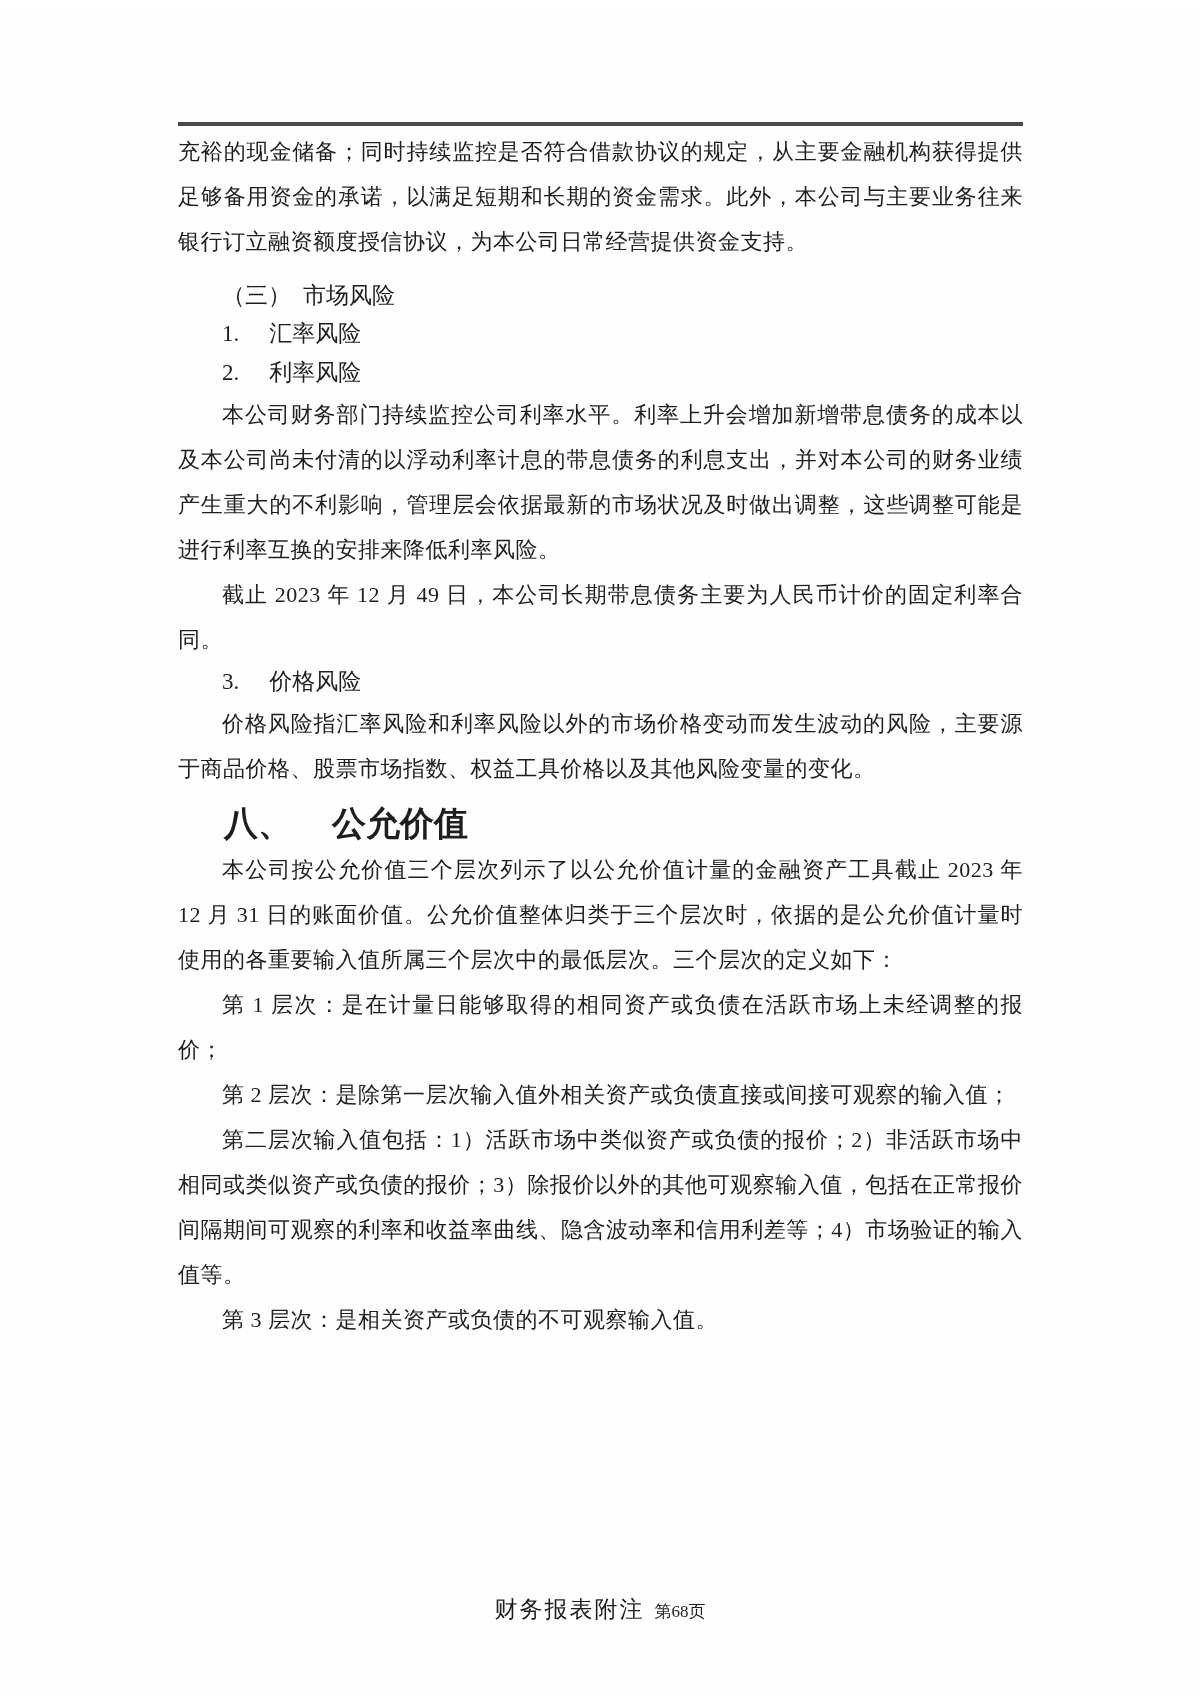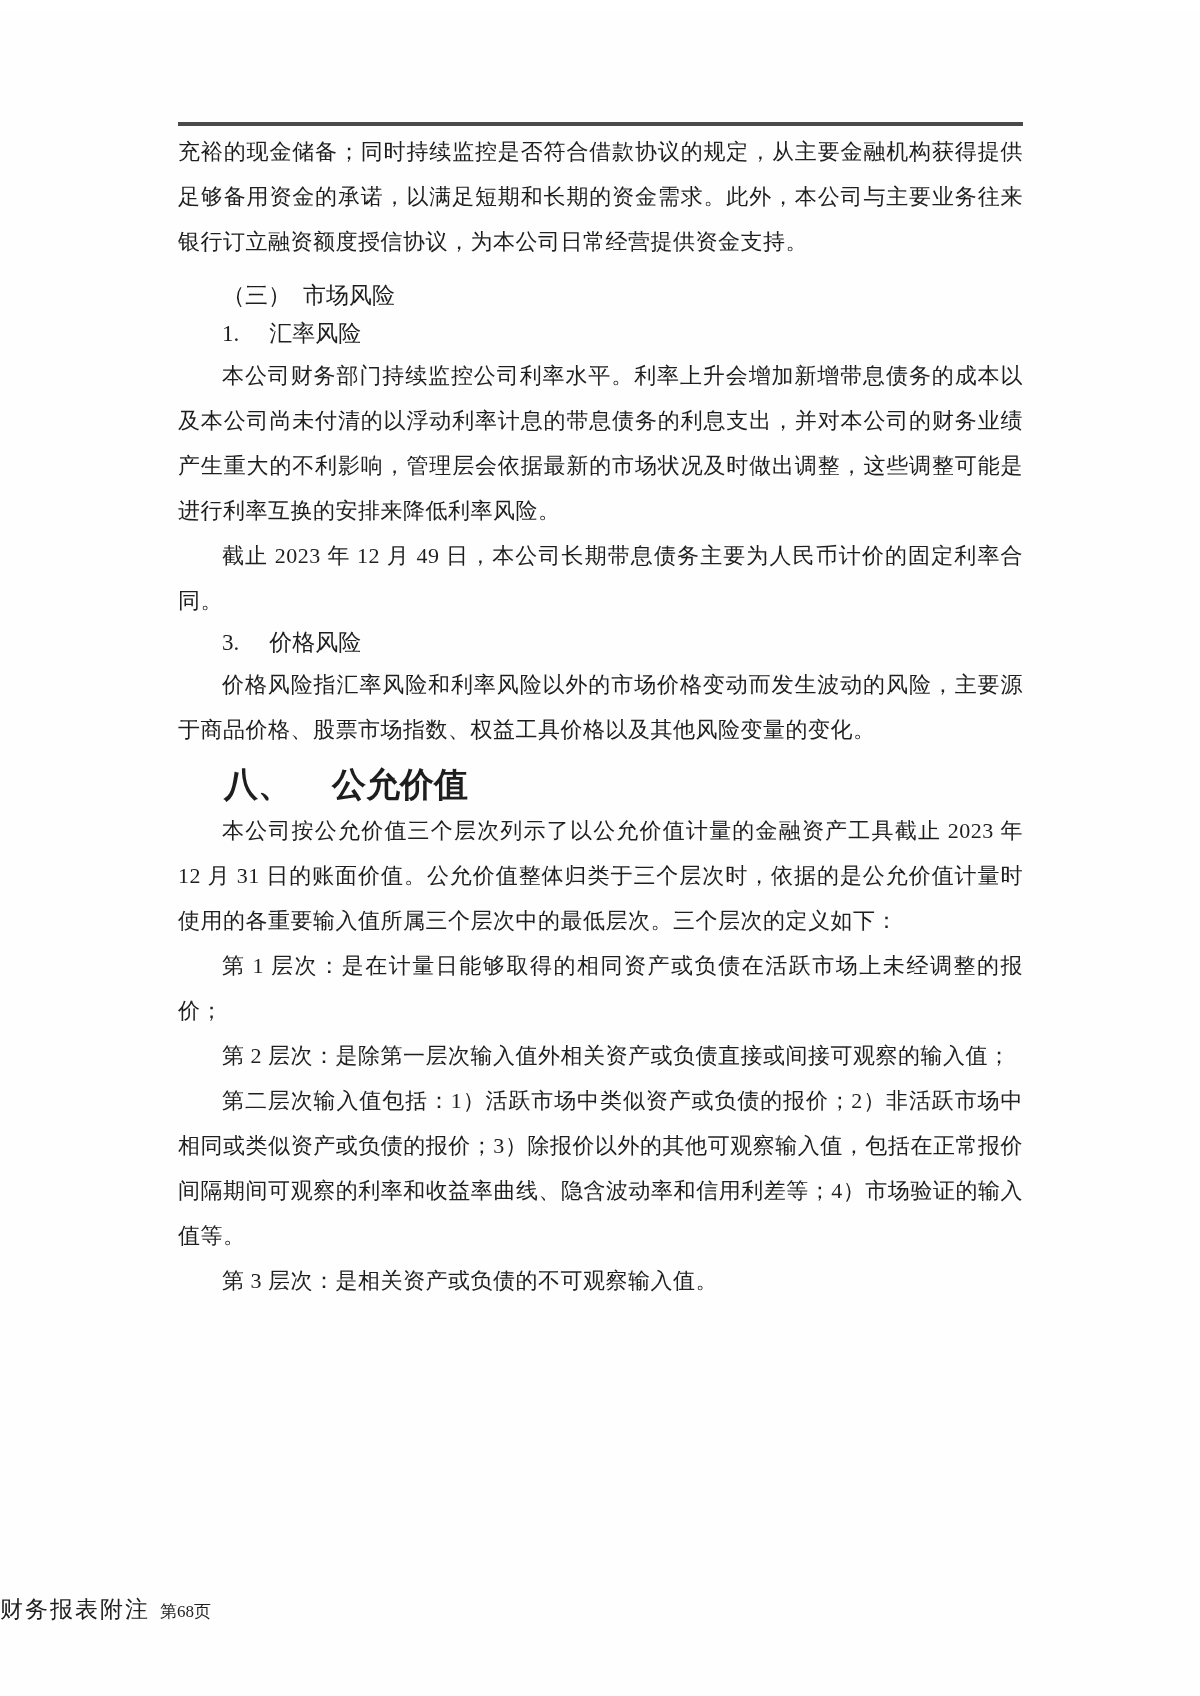--- a/index.html
+++ b/index.html
@@ -60,21 +60,21 @@
     font-size: 34px;
     line-height: 46px;
     font-weight: 700;
   }
   .h2 .num { display: inline-block; margin-right: 40px; }
   .footer {
     position: absolute;
     left: 0;
     right: 0;
     top: 1582px;
-    text-align: left;
+    text-align: center;
     white-space: nowrap;
   }
   .footer .doc-title {
     font-size: 23px;
     letter-spacing: 2px;
   }
   .footer .page-label {
     font-size: 17px;
     margin-left: 10px;
   }
@@ -92,20 +92,23 @@
 
     <h3 class="h3 topgap">
       <span class="num">（三）</span><span>市场风险</span>
     </h3>
 
     <h4 class="h4">
       <span class="num">1.</span><span>汇率风险</span>
     </h4>
 
 
+    <h4 class="h4">
+      <span class="num">2.</span><span>利率风险</span>
+    </h4>
 
 
     <p class="para indent">本公司财务部门持续监控公司利率水平。利率上升会增加新增带息债务的成本以及本公司尚未付清的以浮动利率计息的带息债务的利息支出，并对本公司的财务业绩产生重大的不利影响，管理层会依据最新的市场状况及时做出调整，这些调整可能是进行利率互换的安排来降低利率风险。</p>
 
     <p class="para indent">截止 2023 年 12 月 49 日，本公司长期带息债务主要为人民币计价的固定利率合同。</p>
 
     <h4 class="h4">
       <span class="num">3.</span><span>价格风险</span>
     </h4>
 

